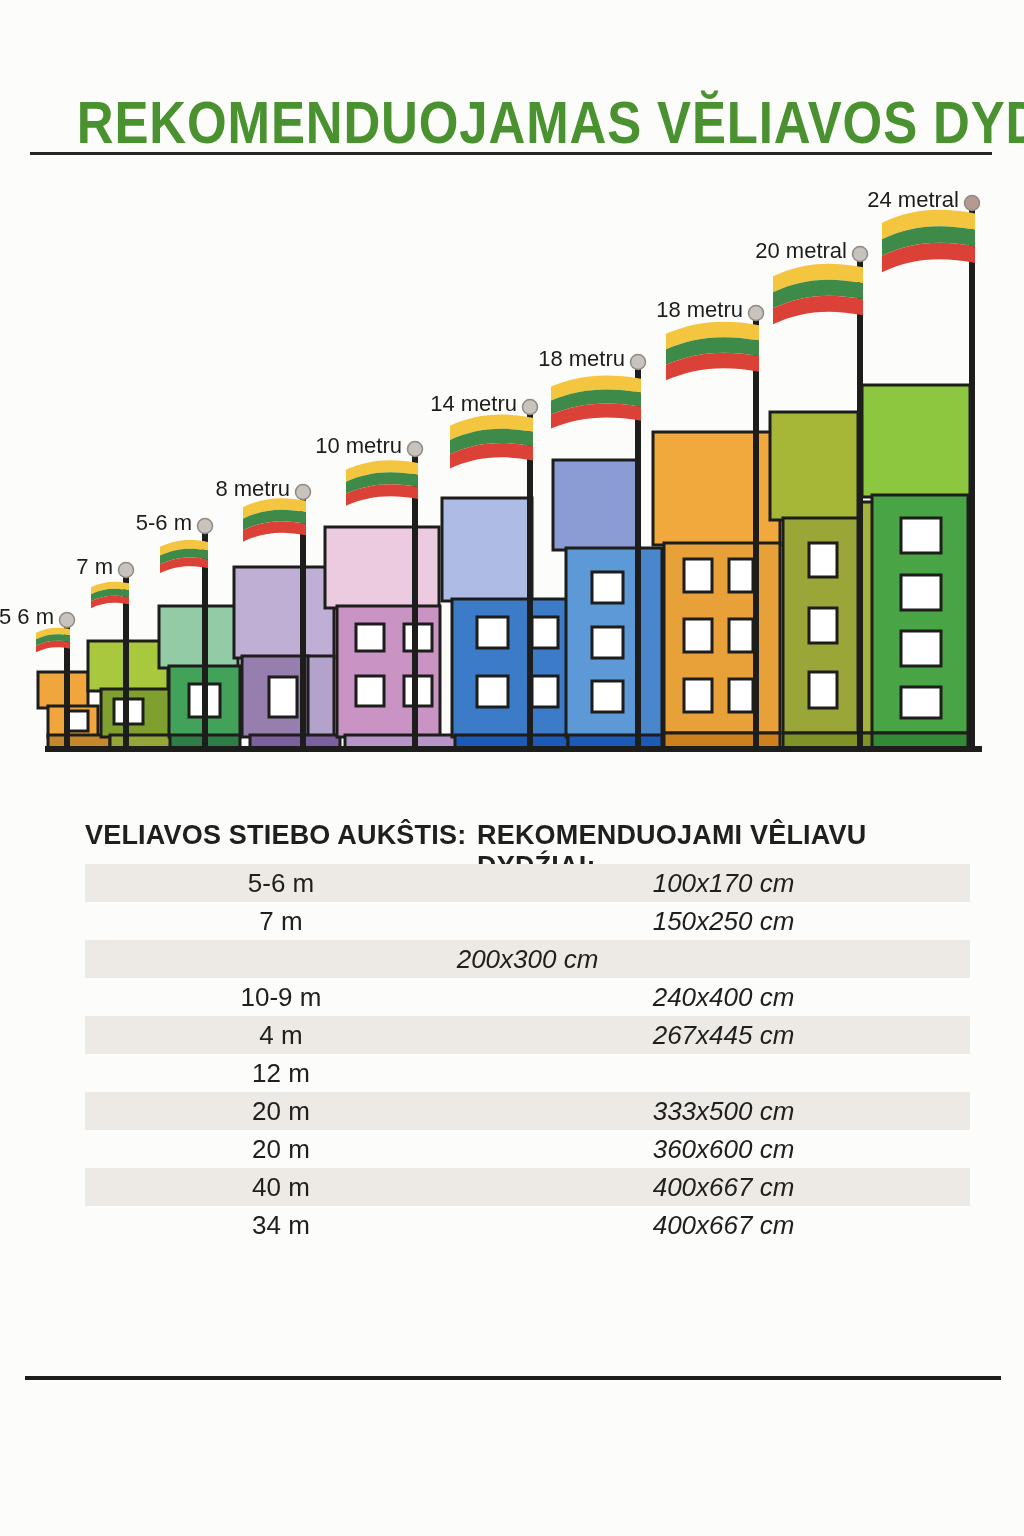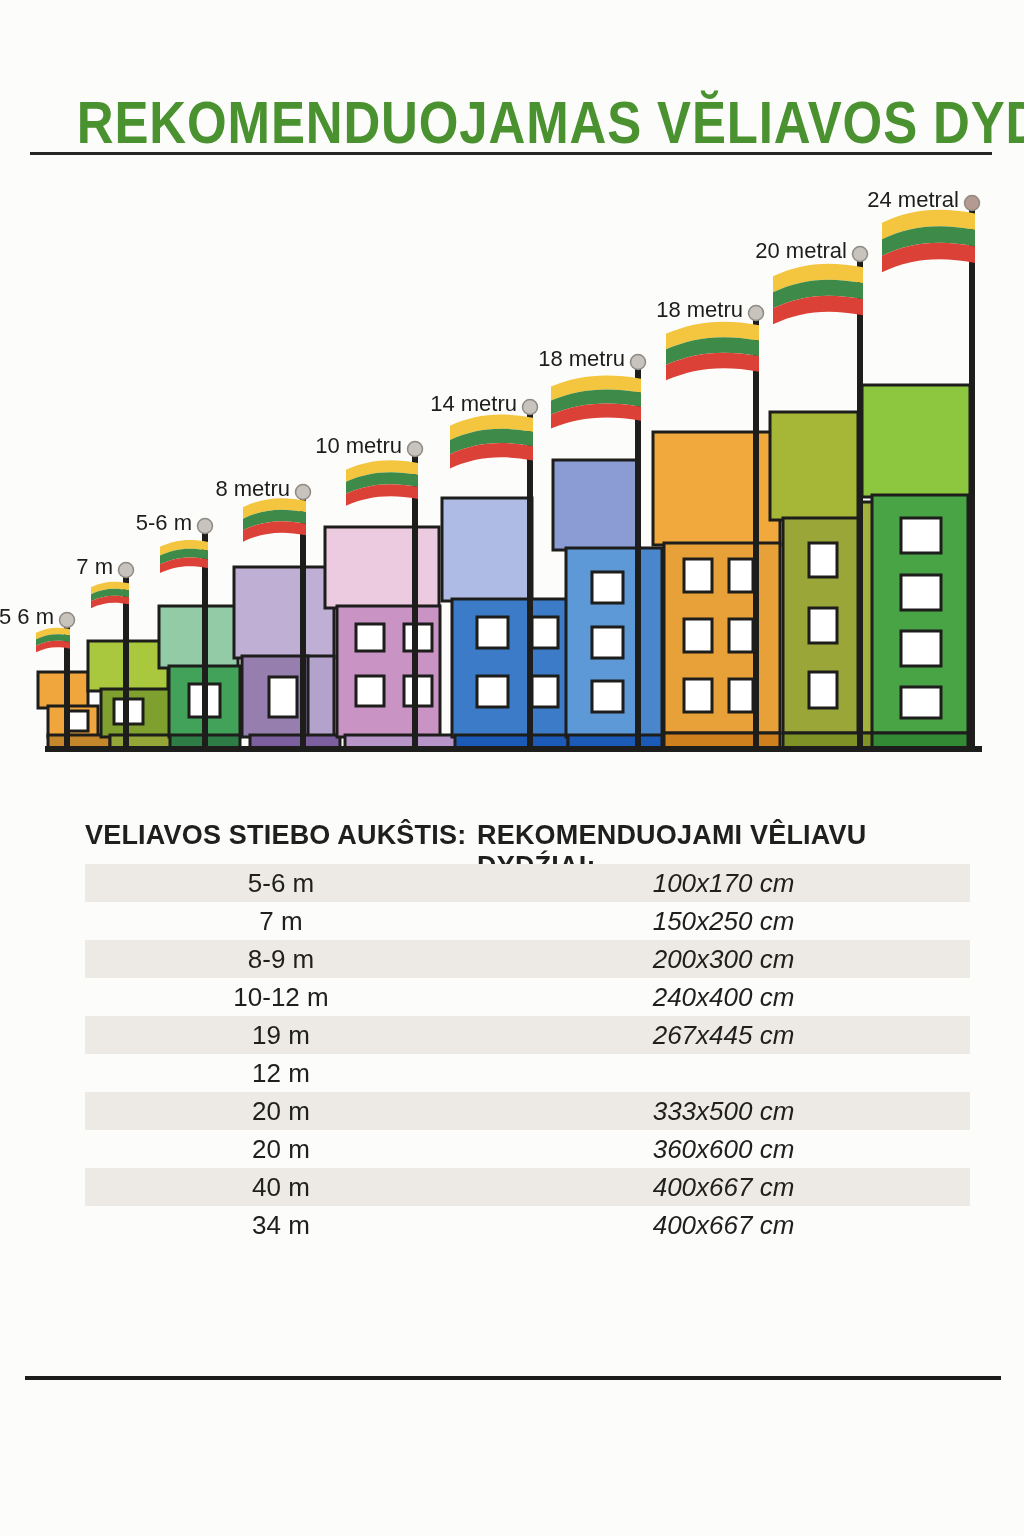--- a/index.html
+++ b/index.html
@@ -206,29 +206,28 @@
   <div class="flag-table">
     <div class="tr">
       <div class="td-height">5-6 m</div>
       <div class="td-size">100x170 cm</div>
     </div>
     <div class="tr">
       <div class="td-height">7 m</div>
       <div class="td-size">150x250 cm</div>
     </div>
     <div class="tr">
-      <div class="td-height">8-9 m</div>
       <div class="td-size">200x300 cm</div>
     </div>
     <div class="tr">
-      <div class="td-height">10-12 m</div>
+      <div class="td-height">10-9 m</div>
       <div class="td-size">240x400 cm</div>
     </div>
     <div class="tr">
-      <div class="td-height">19 m</div>
+      <div class="td-height">4 m</div>
       <div class="td-size">267x445 cm</div>
     </div>
     <div class="tr">
       <div class="td-height">12 m</div>
     </div>
     <div class="tr">
       <div class="td-height">20 m</div>
       <div class="td-size">333x500 cm</div>
     </div>
     <div class="tr">

